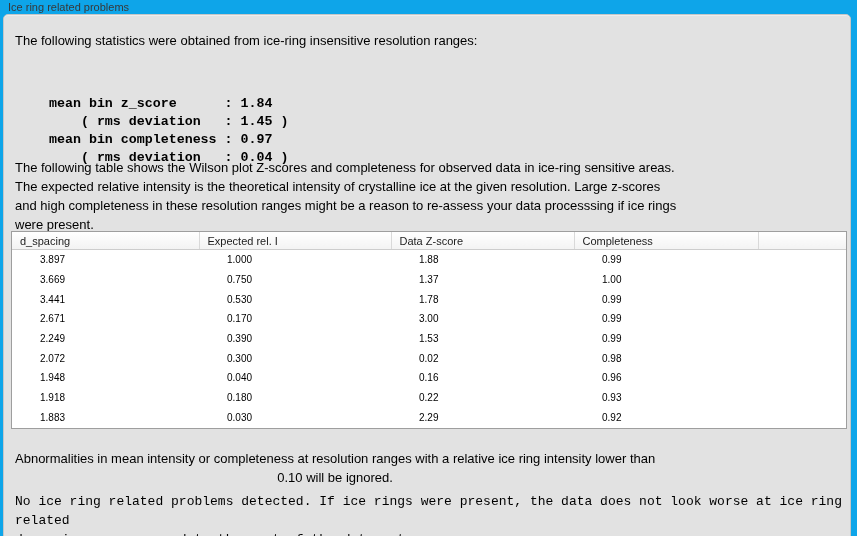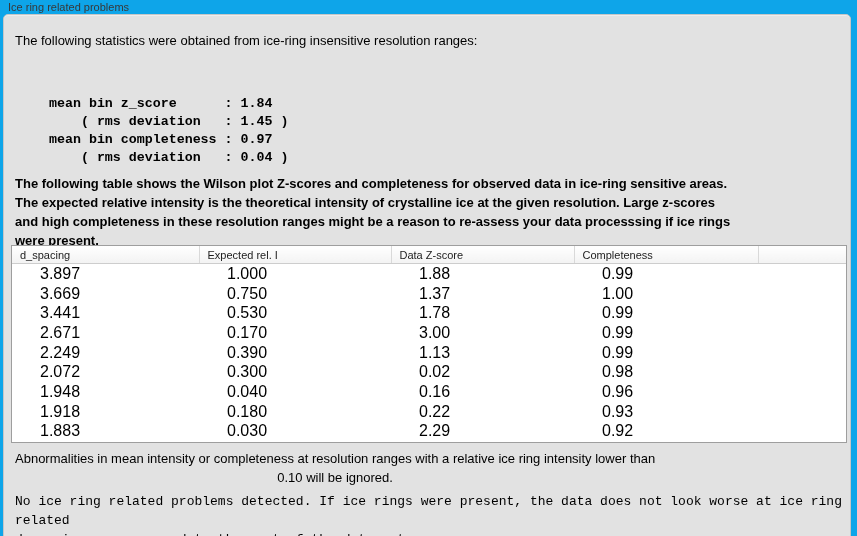--- a/index.html
+++ b/index.html
@@ -26,47 +26,47 @@
     font-size:13px; line-height:19px;
     white-space:pre-line; color:#000;
   }
   .intro { top:16px; }
   .stats {
     position:absolute; left:45px; top:44px;
     font-family:"Liberation Mono", monospace;
     font-size:13.3px; font-weight:bold; line-height:18px;
     white-space:pre; color:#000;margin-top:36px;
   }
-  .description { top:159px;font-weight:bold; }
+  .description { top:143px; }
   .note { top:434px;text-align:center; }
   .conclusion { top:477px;font-family:Liberation Mono, monospace; }
 
   .table-wrap {
-    position:absolute; left:7px; top:230px; width:836px; height:198px;
+    position:absolute; left:7px; top:216px; width:836px; height:198px;
     background:#ffffff;
     border:1px solid #9e9e9e;
     box-sizing:border-box;
   }
   table.list {
     width:100%; border-collapse:collapse; table-layout:fixed;
   }
   table.list th {
     height:17px;
     font-size:11px; font-weight:normal; text-align:left;
     padding:0 0 0 8px;
     color:#1c1c1c;
     background:linear-gradient(#ffffff, #f3f3f3);
     border-bottom:1px solid #cdcdcd;
     border-right:1px solid #d9d9d9;
     overflow:hidden; white-space:nowrap;
   }
   table.list th.filler { border-right:none; }
   table.list td {
     height:19.7px;
-    font-size:16px;
+    font-size:10px;
     padding:0 0 0 28px;
     white-space:nowrap; overflow:hidden;
     color:#000;
     vertical-align:middle;
   }
 </style>
 </head>
 <body>
 
 <div class="screen">
@@ -130,21 +130,21 @@
             <tr>
               <td>2.671</td>
               <td>0.170</td>
               <td>3.00</td>
               <td>0.99</td>
               <td></td>
             </tr>
             <tr>
               <td>2.249</td>
               <td>0.390</td>
-              <td>1.13</td>
+              <td>1.53</td>
               <td>0.99</td>
               <td></td>
             </tr>
             <tr>
               <td>2.072</td>
               <td>0.300</td>
               <td>0.02</td>
               <td>0.98</td>
               <td></td>
             </tr>

